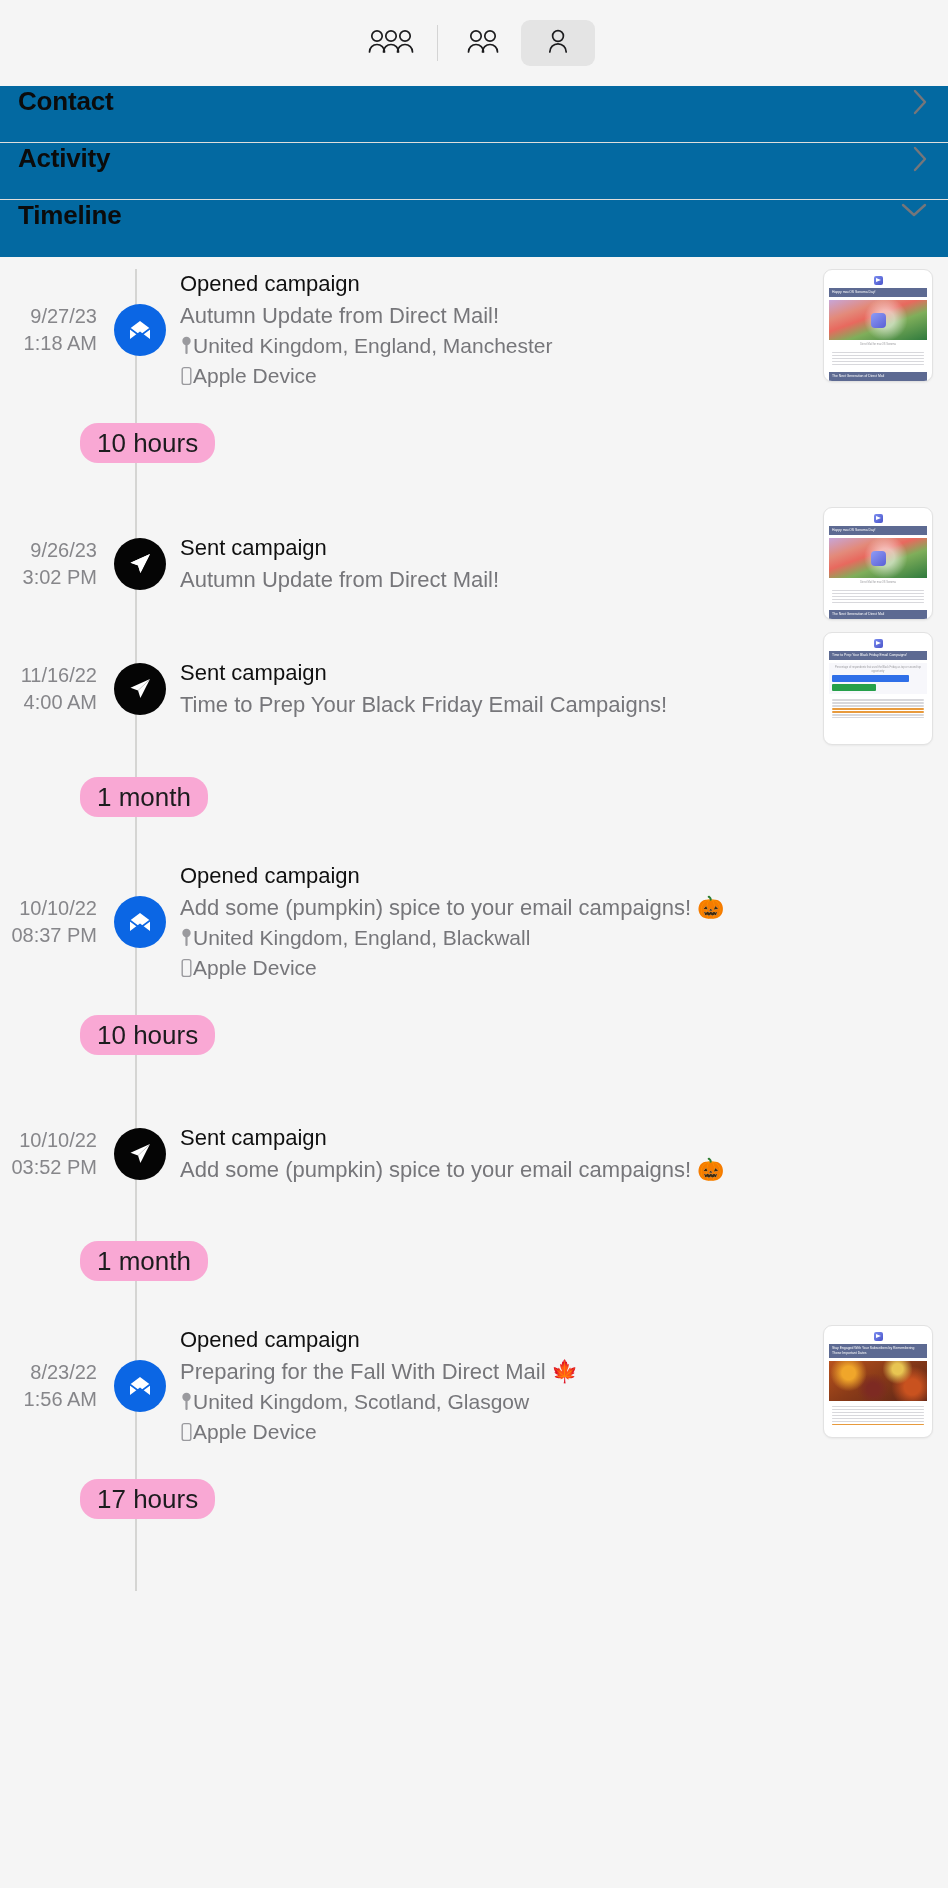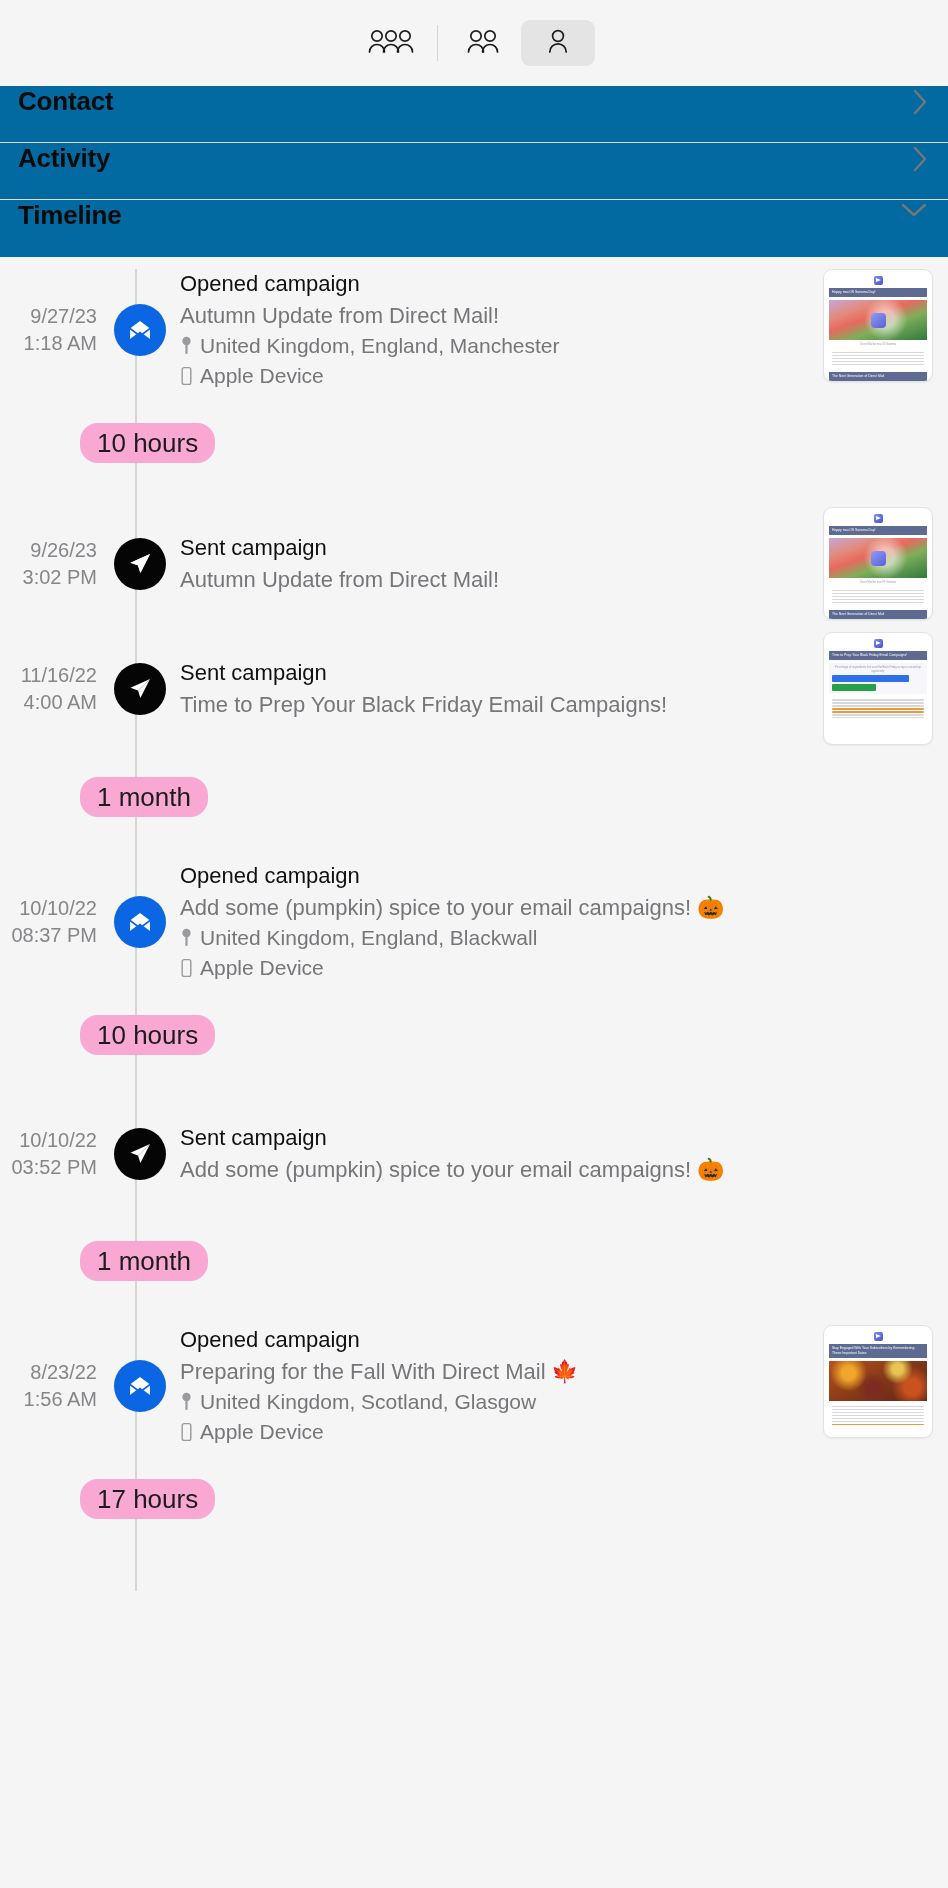--- a/index.html
+++ b/index.html
@@ -123,21 +123,20 @@
     line-height: 30px;
     color: #76767a;
     white-space: nowrap;
   }
   .ev-meta {
     font-size: 21px;
     line-height: 30px;
     color: #76767a;
     display: flex;
     align-items: center;
-    gap: 7px;
     white-space: nowrap;
   }
   .meta-ico { display: inline-flex; align-items: center; color: #9a9a9e; flex: 0 0 auto; }
 
   
   .ev-thumb {
     flex: 0 0 110px;
     width: 110px;
     margin-right: 15px;
     align-self: flex-start;

